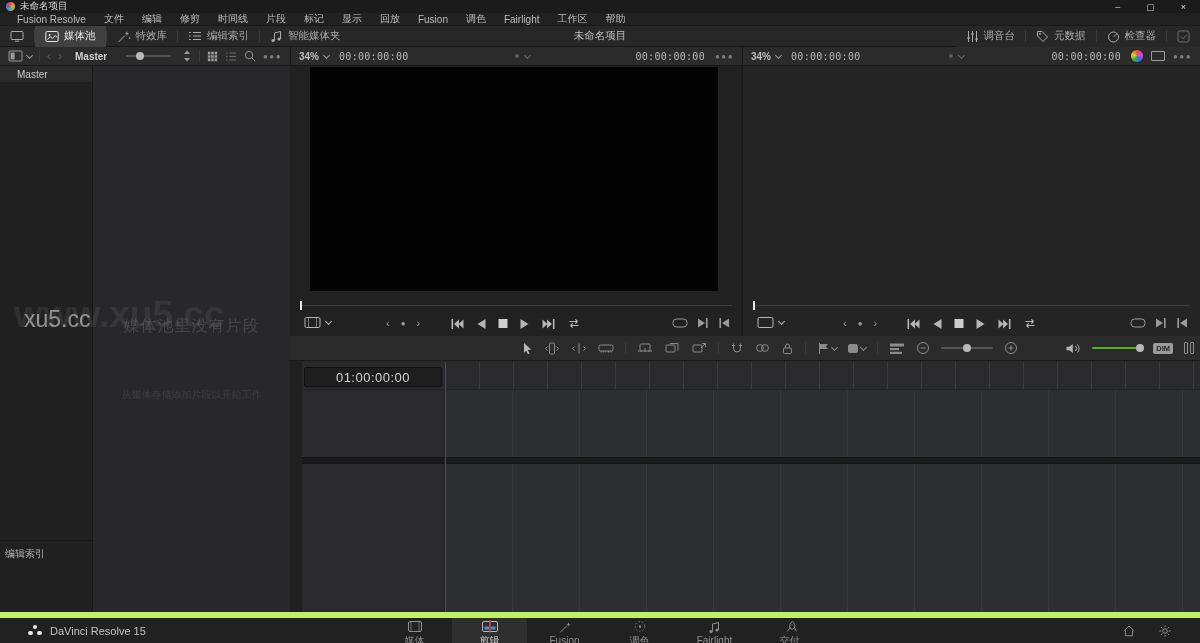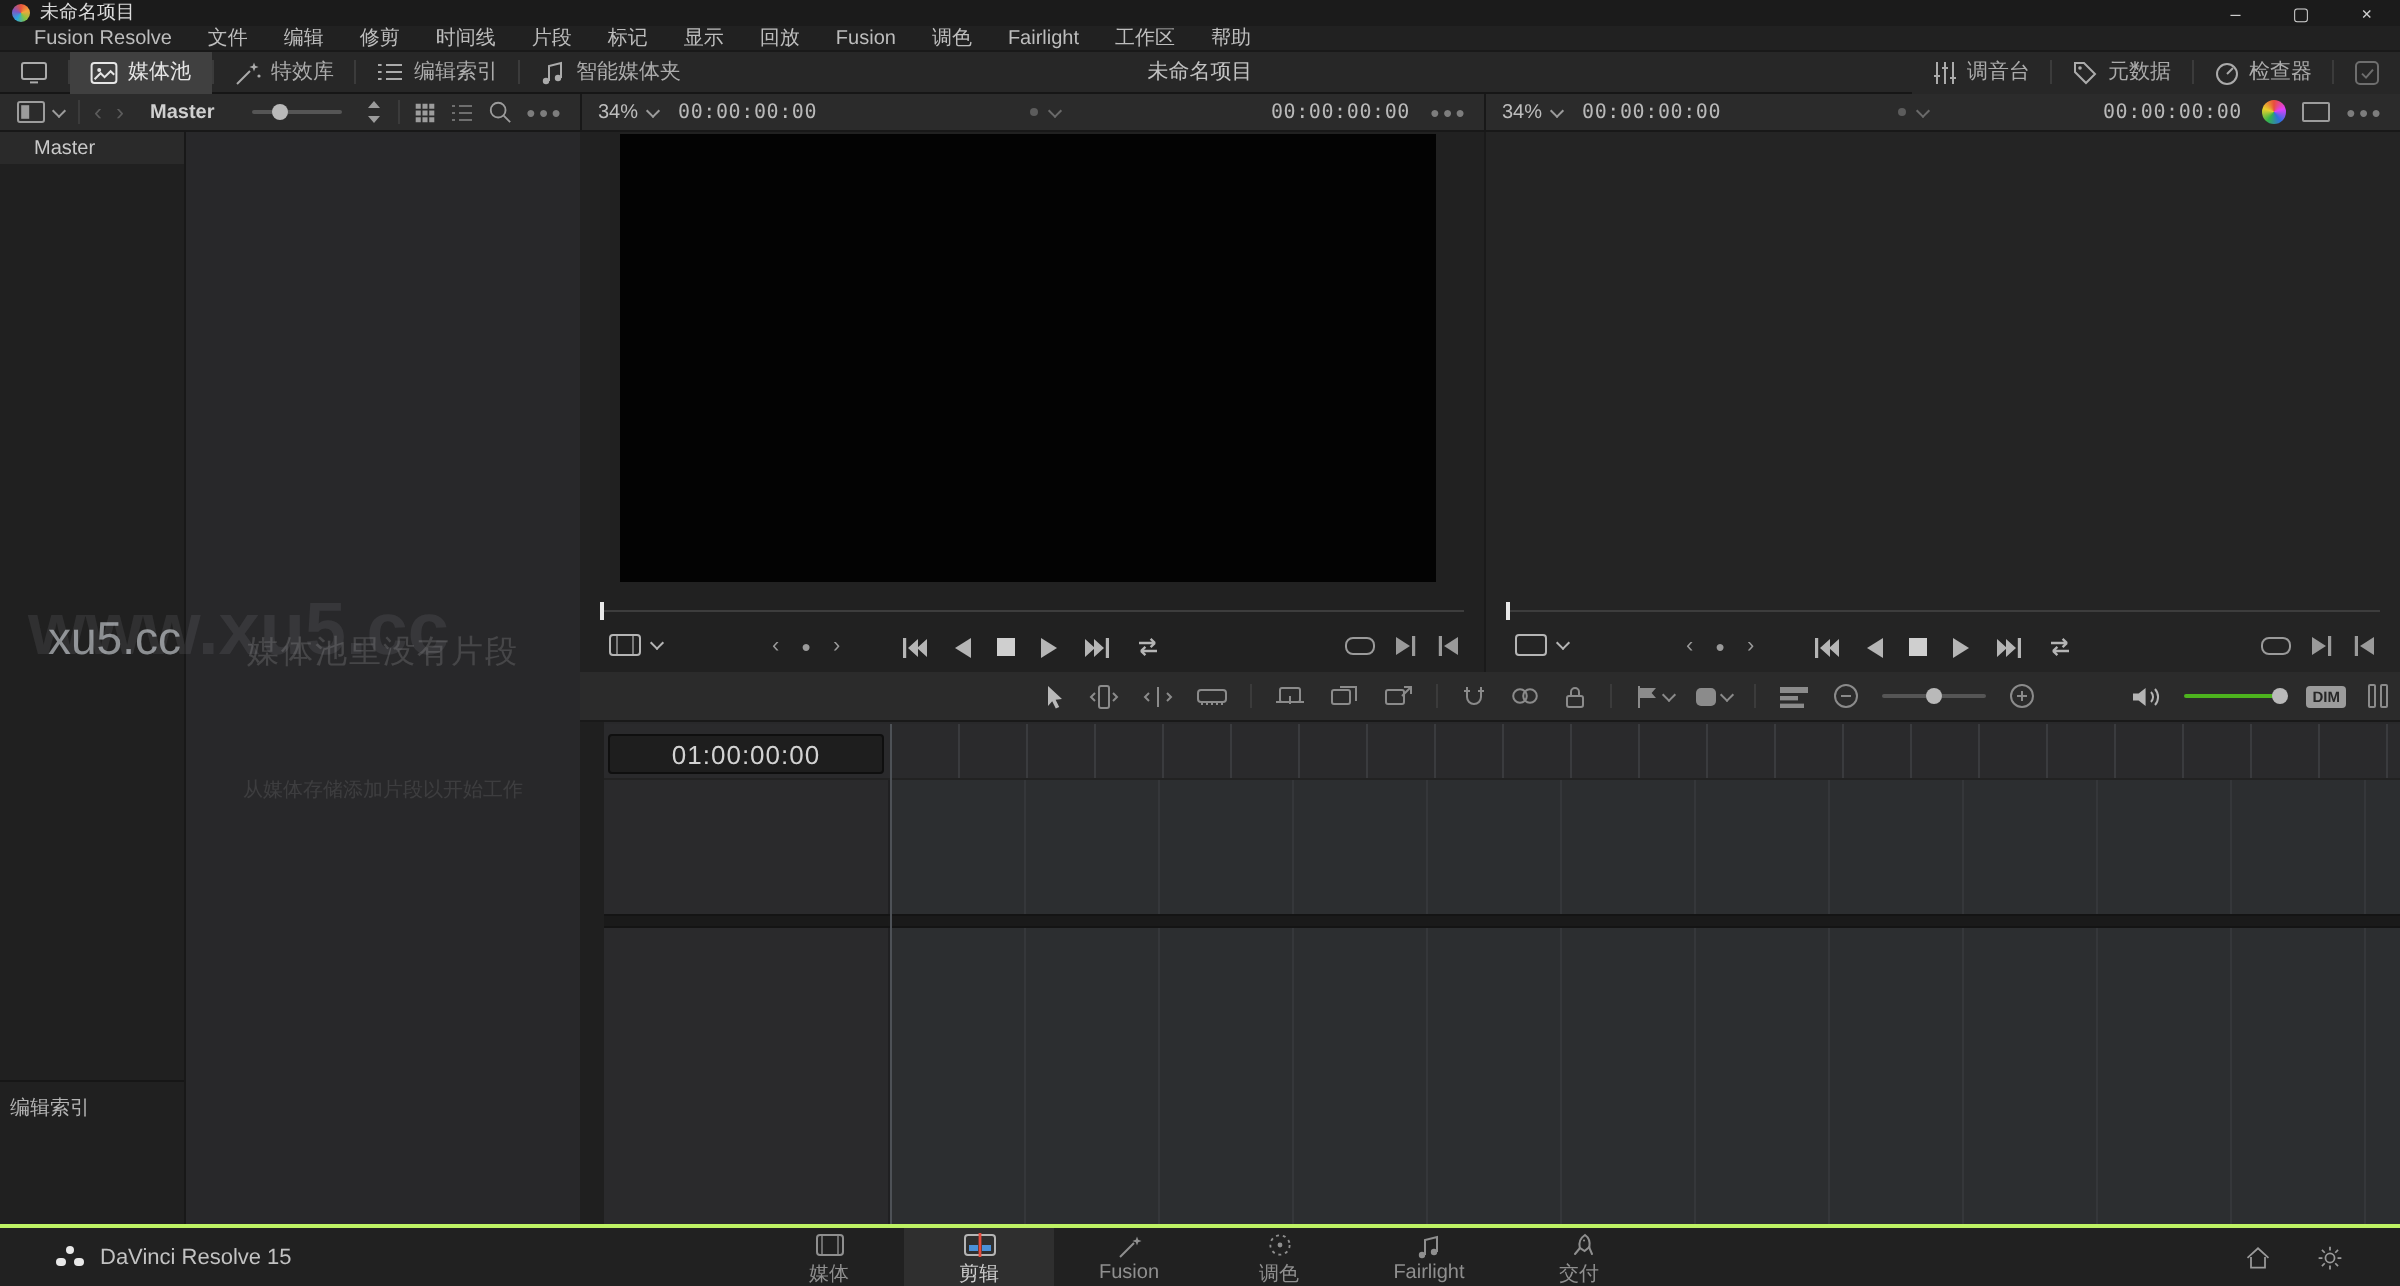--- a/index.html
+++ b/index.html
@@ -33,21 +33,21 @@
   .tbtn.active{color:#e6e6e6;background:#404040}
   #tb-center{position:absolute;left:0;right:0;text-align:center;font-size:10.5px;color:#c2c2c2;pointer-events:none}
   #tb-right{margin-left:auto;display:flex;align-items:center;z-index:1;background:#272727}
 
   
   #headers{left:0;top:47px;width:1200px;height:19px;background:#2b2b2b;border-bottom:1px solid #181818;display:flex}
   #pool-header{width:290px;display:flex;align-items:center;gap:7px;padding:0 8px;color:#9c9c9c}
   .vh{display:flex;align-items:center;border-left:1px solid #181818;padding:0 8px;color:#9c9c9c}
   #lv-header{width:452px}
   #rv-header{width:458px}
-  .zoomlbl{font-size:10px;color:#bdbdbd;font-weight:normal;margin-right:5px}
+  .zoomlbl{font-size:10px;color:#bdbdbd;font-weight:bold;margin-right:5px}
   .slider{position:relative;height:2px;background:#555;border-radius:1px}
   .slider .knob{position:absolute;top:-3px;width:8px;height:8px;border-radius:50%;background:#b9b9b9}
   .colorwheel{width:12px;height:12px;border-radius:50%;
     background:conic-gradient(#e84e3c,#e040fb,#2f6fe0,#34b44a,#e8d02c,#e84e3c)}
   .fsrect{width:14px;height:10px;border:1px solid #9c9c9c;border-radius:1px}
 
   
   #sidebar{left:0;top:66px;width:93px;height:546px;background:#202020;border-right:1px solid #181818}
   #bin-master{height:16px;background:#2a2a2a;display:flex;align-items:center;padding-left:17px;
     font-size:10px;color:#c9c9c9}
@@ -96,21 +96,21 @@
   .trackrow .head{position:absolute;left:0;top:0;bottom:0;width:143px;background:#2a2a2c;border-right:1px solid #202022}
   .trackrow .lane{position:absolute;left:143px;right:0;top:0;bottom:0;background:#2c2e30;
     background-image:repeating-linear-gradient(to right,#35373a 0 1px,transparent 1px 67px)}
   #track-video{top:29px;height:67px}
   #tl-divider{position:absolute;left:0;top:96px;width:910px;height:7px;background:#1a1a1a;
     border-top:1px solid #141414;border-bottom:1px solid #141414}
   #track-audio{top:103px;height:148px}
   #playhead{position:absolute;left:143px;top:1px;width:1px;height:250px;background:#4d5156}
 
   
-  #bottombar{left:0;top:612px;width:1200px;height:31px;background:#212121;border-top:2px solid #bef264;
+  #bottombar{left:0;top:612px;width:1200px;height:31px;background:#212121;border-top:6px solid #bef264;
     display:flex;align-items:center}
   #brand{display:flex;align-items:center;gap:8px;padding-left:28px;font-size:11px;color:#c2c2c2}
   #tridots{position:relative;width:14px;height:12px}
   #tridots i{position:absolute;width:4.5px;height:4.5px;border-radius:50%;background:#e8e8e8}
   #tridots i:nth-child(1){left:4.5px;top:0}
   #tridots i:nth-child(2){left:0;top:6px}
   #tridots i:nth-child(3){left:9px;top:6px}
   #tabs{position:absolute;left:377px;top:0;height:31px;display:flex}
   .tab{width:75px;height:31px;display:flex;flex-direction:column;align-items:center;justify-content:center;
     gap:1px;font-size:10px;color:#8f8f8f}

